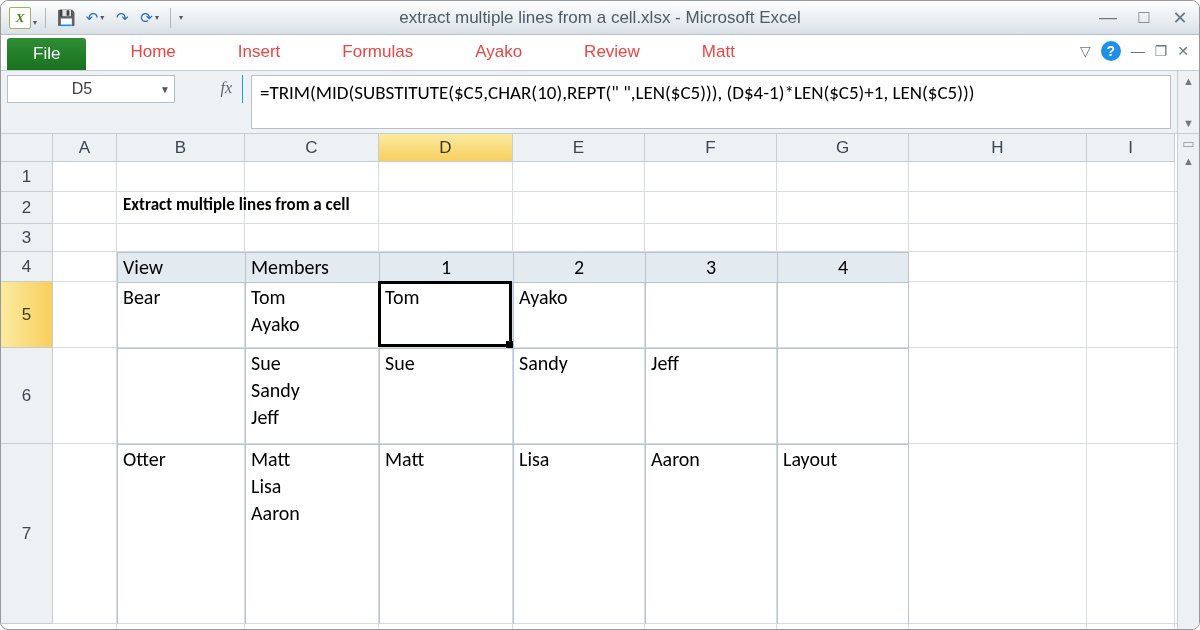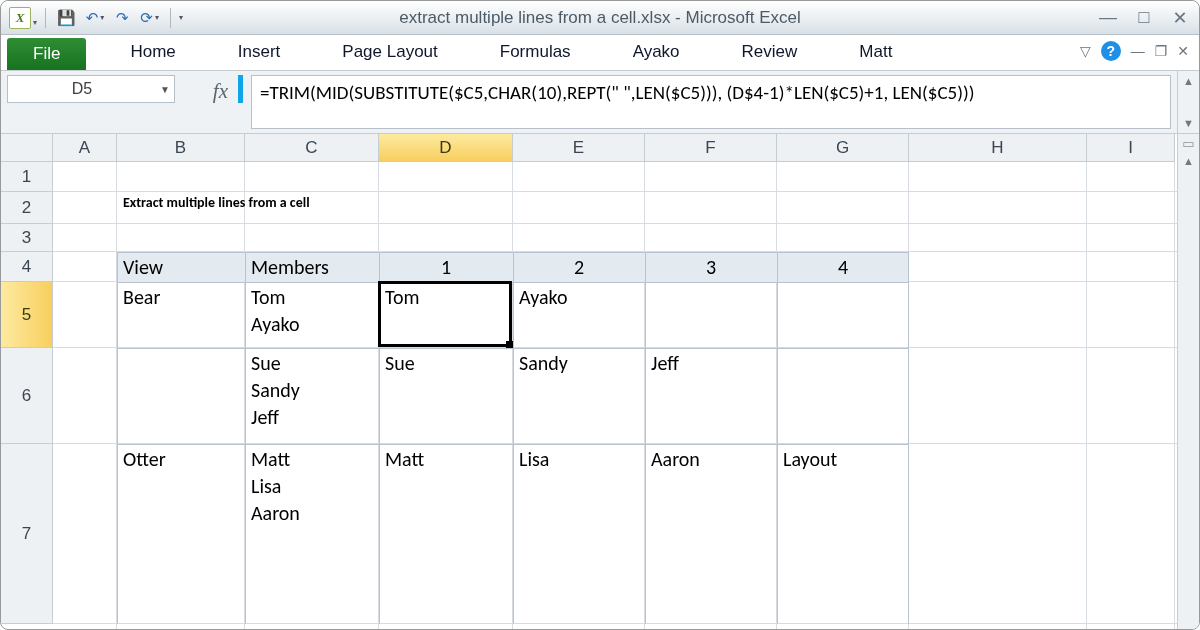--- a/index.html
+++ b/index.html
@@ -61,21 +61,21 @@
   .file-tab {
     background: linear-gradient(#2e8e33,#187220);
     color:#fff;
     padding: 6px 26px;
     font-size:17px;
     border-radius:3px 3px 0 0;
     margin-right:26px;
     margin-bottom:0;
   }
   .rtab {
-    color:#0f172a;
+    color:#ef4444;
     font-size:17px;
     padding: 6px 18px 8px;
     margin-right:26px;
   }
   .ribbon-right {
     position:absolute; right:10px; top:6px; display:flex; align-items:center; gap:10px; color:#6a7680;
   }
   .help-circle {
     width:20px; height:20px; border-radius:50%;
     background:#1e90e8; color:#fff; display:flex; align-items:center; justify-content:center;
@@ -102,24 +102,24 @@
   .name-box .val { flex:1; text-align:center; font-size:16px; color:#404040;}
   .name-box .dd { width:18px; text-align:center; color:#555; font-size:10px;}
   .name-box-wrap { display:flex; flex-direction:column; }
   .fx-area {
     display:flex; align-items:flex-start;
     flex:1;
     padding:4px 6px 4px 0;
   }
   .fx-label {
     font-style:italic; font-family:"Times New Roman",serif;
-    font-size:21px; color:#5a6670;
+    font-size:16px; color:#5a6670;
     width:68px; text-align:right; padding-right:10px;
     padding-top:4px;
-    border-right:5px solid #0ea5e9;
+    border-right:1px solid #0ea5e9;
     margin-right:8px;
     height:28px;
   }
   .formula-input {
     flex:1;
     background:#fff;
     border:1px solid #b7c0c8;
     min-height:54px;
     padding:4px 8px;
     font-size:19px;
@@ -262,21 +262,20 @@
     <span>□</span>
     <span>✕</span>
   </div>
 </div>
 
 <div class="ribbon-tabs">
   <div class="file-tab">File</div>
   <div id="rtabs" style="display:flex;">
       <div class="rtab">Home</div>
       <div class="rtab">Insert</div>
-      <div class="rtab">Page Layout</div>
       <div class="rtab">Formulas</div>
       <div class="rtab">Ayako</div>
       <div class="rtab">Review</div>
       <div class="rtab">Matt</div>
     </div>
   <div class="ribbon-right">
     <span style="font-size:14px;">▽</span>
     <div class="help-circle">?</div>
     <span>—</span>
     <span>❐</span>
@@ -349,21 +348,21 @@
           <div class="table-border" style="left: 192px; top: 90px; width: 1px; height: 372px;"></div>
           <div class="table-border" style="left: 326px; top: 90px; width: 1px; height: 372px;"></div>
           <div class="table-border" style="left: 460px; top: 90px; width: 1px; height: 372px;"></div>
           <div class="table-border" style="left: 592px; top: 90px; width: 1px; height: 372px;"></div>
           <div class="table-border" style="left: 724px; top: 90px; width: 1px; height: 372px;"></div>
           <div class="table-border" style="left: 855px; top: 90px; width: 1px; height: 372px;"></div>
           <div class="table-border" style="left: 64px; top: 90px; width: 792px; height: 1px;"></div>
           <div class="table-border" style="left: 64px; top: 120px; width: 792px; height: 1px;"></div>
           <div class="table-border" style="left: 64px; top: 186px; width: 792px; height: 1px;"></div>
           <div class="table-border" style="left: 64px; top: 282px; width: 792px; height: 1px;"></div>
-          <div class="cell bold" style="left: 64px; top: 30px; width: 600px; height: 32px; font-size: 14px;">Extract multiple lines from a cell</div>
+          <div class="cell bold" style="left: 64px; top: 30px; width: 600px; height: 32px; font-size: 17px;">Extract multiple lines from a cell</div>
           <div class="cell" style="left: 64px; top: 90px; width: 128px; height: 30px; line-height: 26px;">View</div>
           <div class="cell" style="left: 192px; top: 90px; width: 134px; height: 30px; line-height: 26px;">Members</div>
           <div class="cell center" style="left: 326px; top: 90px; width: 134px; height: 30px; line-height: 26px;">1</div>
           <div class="cell center" style="left: 460px; top: 90px; width: 132px; height: 30px; line-height: 26px;">2</div>
           <div class="cell center" style="left: 592px; top: 90px; width: 132px; height: 30px; line-height: 26px;">3</div>
           <div class="cell center" style="left: 724px; top: 90px; width: 132px; height: 30px; line-height: 26px;">4</div>
           <div class="cell" style="left: 64px; top: 120px; width: 128px; height: 66px;">Bear</div>
           <div class="cell" style="left: 192px; top: 120px; width: 134px; height: 66px;">Tom
 Ayako</div>
           <div class="cell" style="left: 326px; top: 120px; width: 134px; height: 66px;">Tom</div>

